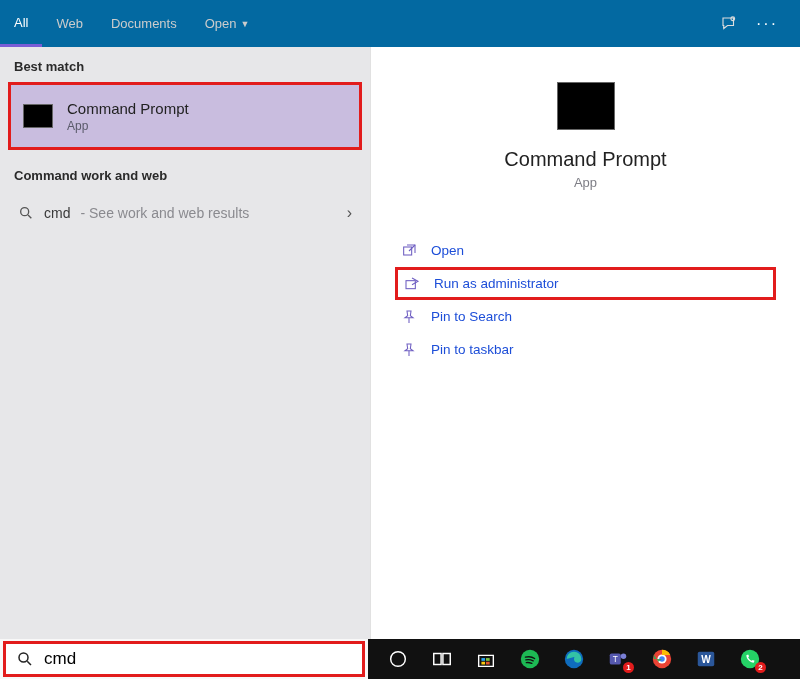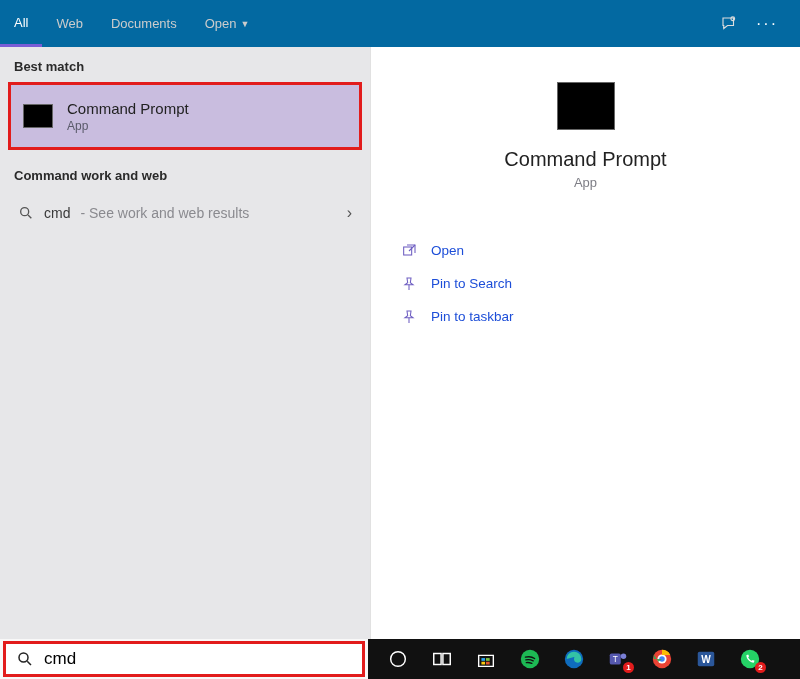--- a/index.html
+++ b/index.html
@@ -108,20 +108,29 @@
         <div class="action">
           <span class="ico">
             <svg viewBox="0 0 24 24" fill="none" stroke="currentColor" stroke-width="1.6">
               <rect x="4" y="6" width="12" height="12"></rect>
               <path d="M9 3h12v12"></path>
               <path d="M21 3l-9 9"></path>
             </svg>
           </span>
           <span>Open</span>
         </div>
+        <div class="action highlight">
+          <span class="ico">
+            <svg viewBox="0 0 24 24" fill="none" stroke="currentColor" stroke-width="1.6">
+              <rect x="3" y="7" width="14" height="12"></rect>
+              <path d="M12 3l9 5-9 5"></path>
+            </svg>
+          </span>
+          <span>Run as administrator</span>
+        </div>
         <div class="action">
           <span class="ico">
             <svg viewBox="0 0 24 24" fill="none" stroke="currentColor" stroke-width="1.6">
               <path d="M9 3h6l-1 7 4 3H6l4-3z"></path>
               <line x1="12" y1="13" x2="12" y2="21"></line>
             </svg>
           </span>
           <span>Pin to Search</span>
         </div>
         <div class="action">

